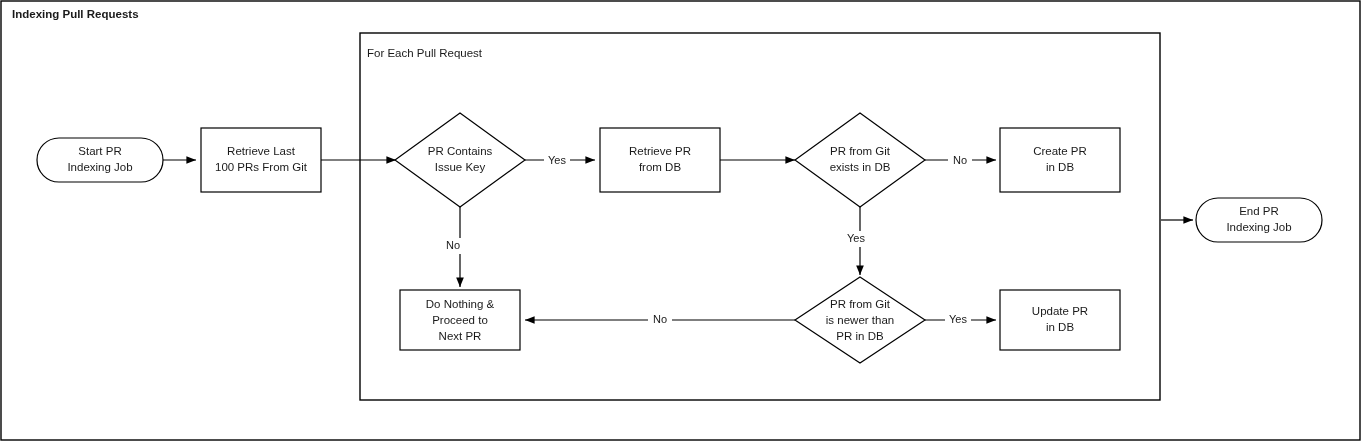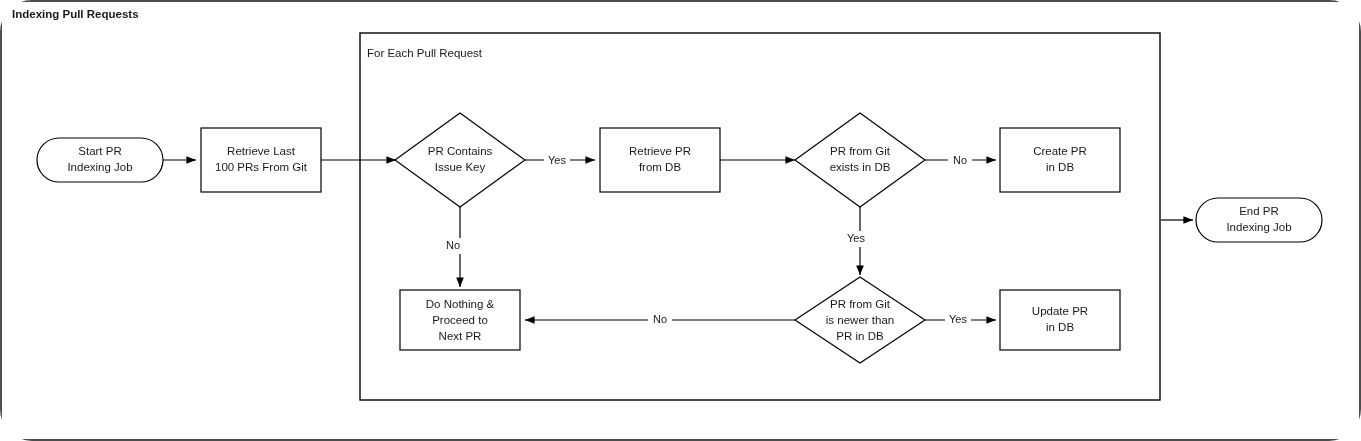--- a/index.html
+++ b/index.html
@@ -9,21 +9,20 @@
   }
   body {
     font-family: "Liberation Sans", sans-serif;
   }
   #canvas {
     position: relative;
     width: 1361px;
     height: 441px;
     background: #ffffff;
     overflow: hidden;
-    border-radius: 32px;
   }
   svg.diagram {
     position: absolute;
     left: 0;
     top: 0;
     width: 1361px;
     height: 441px;
     display: block;
   }
   .shape-stroke {

